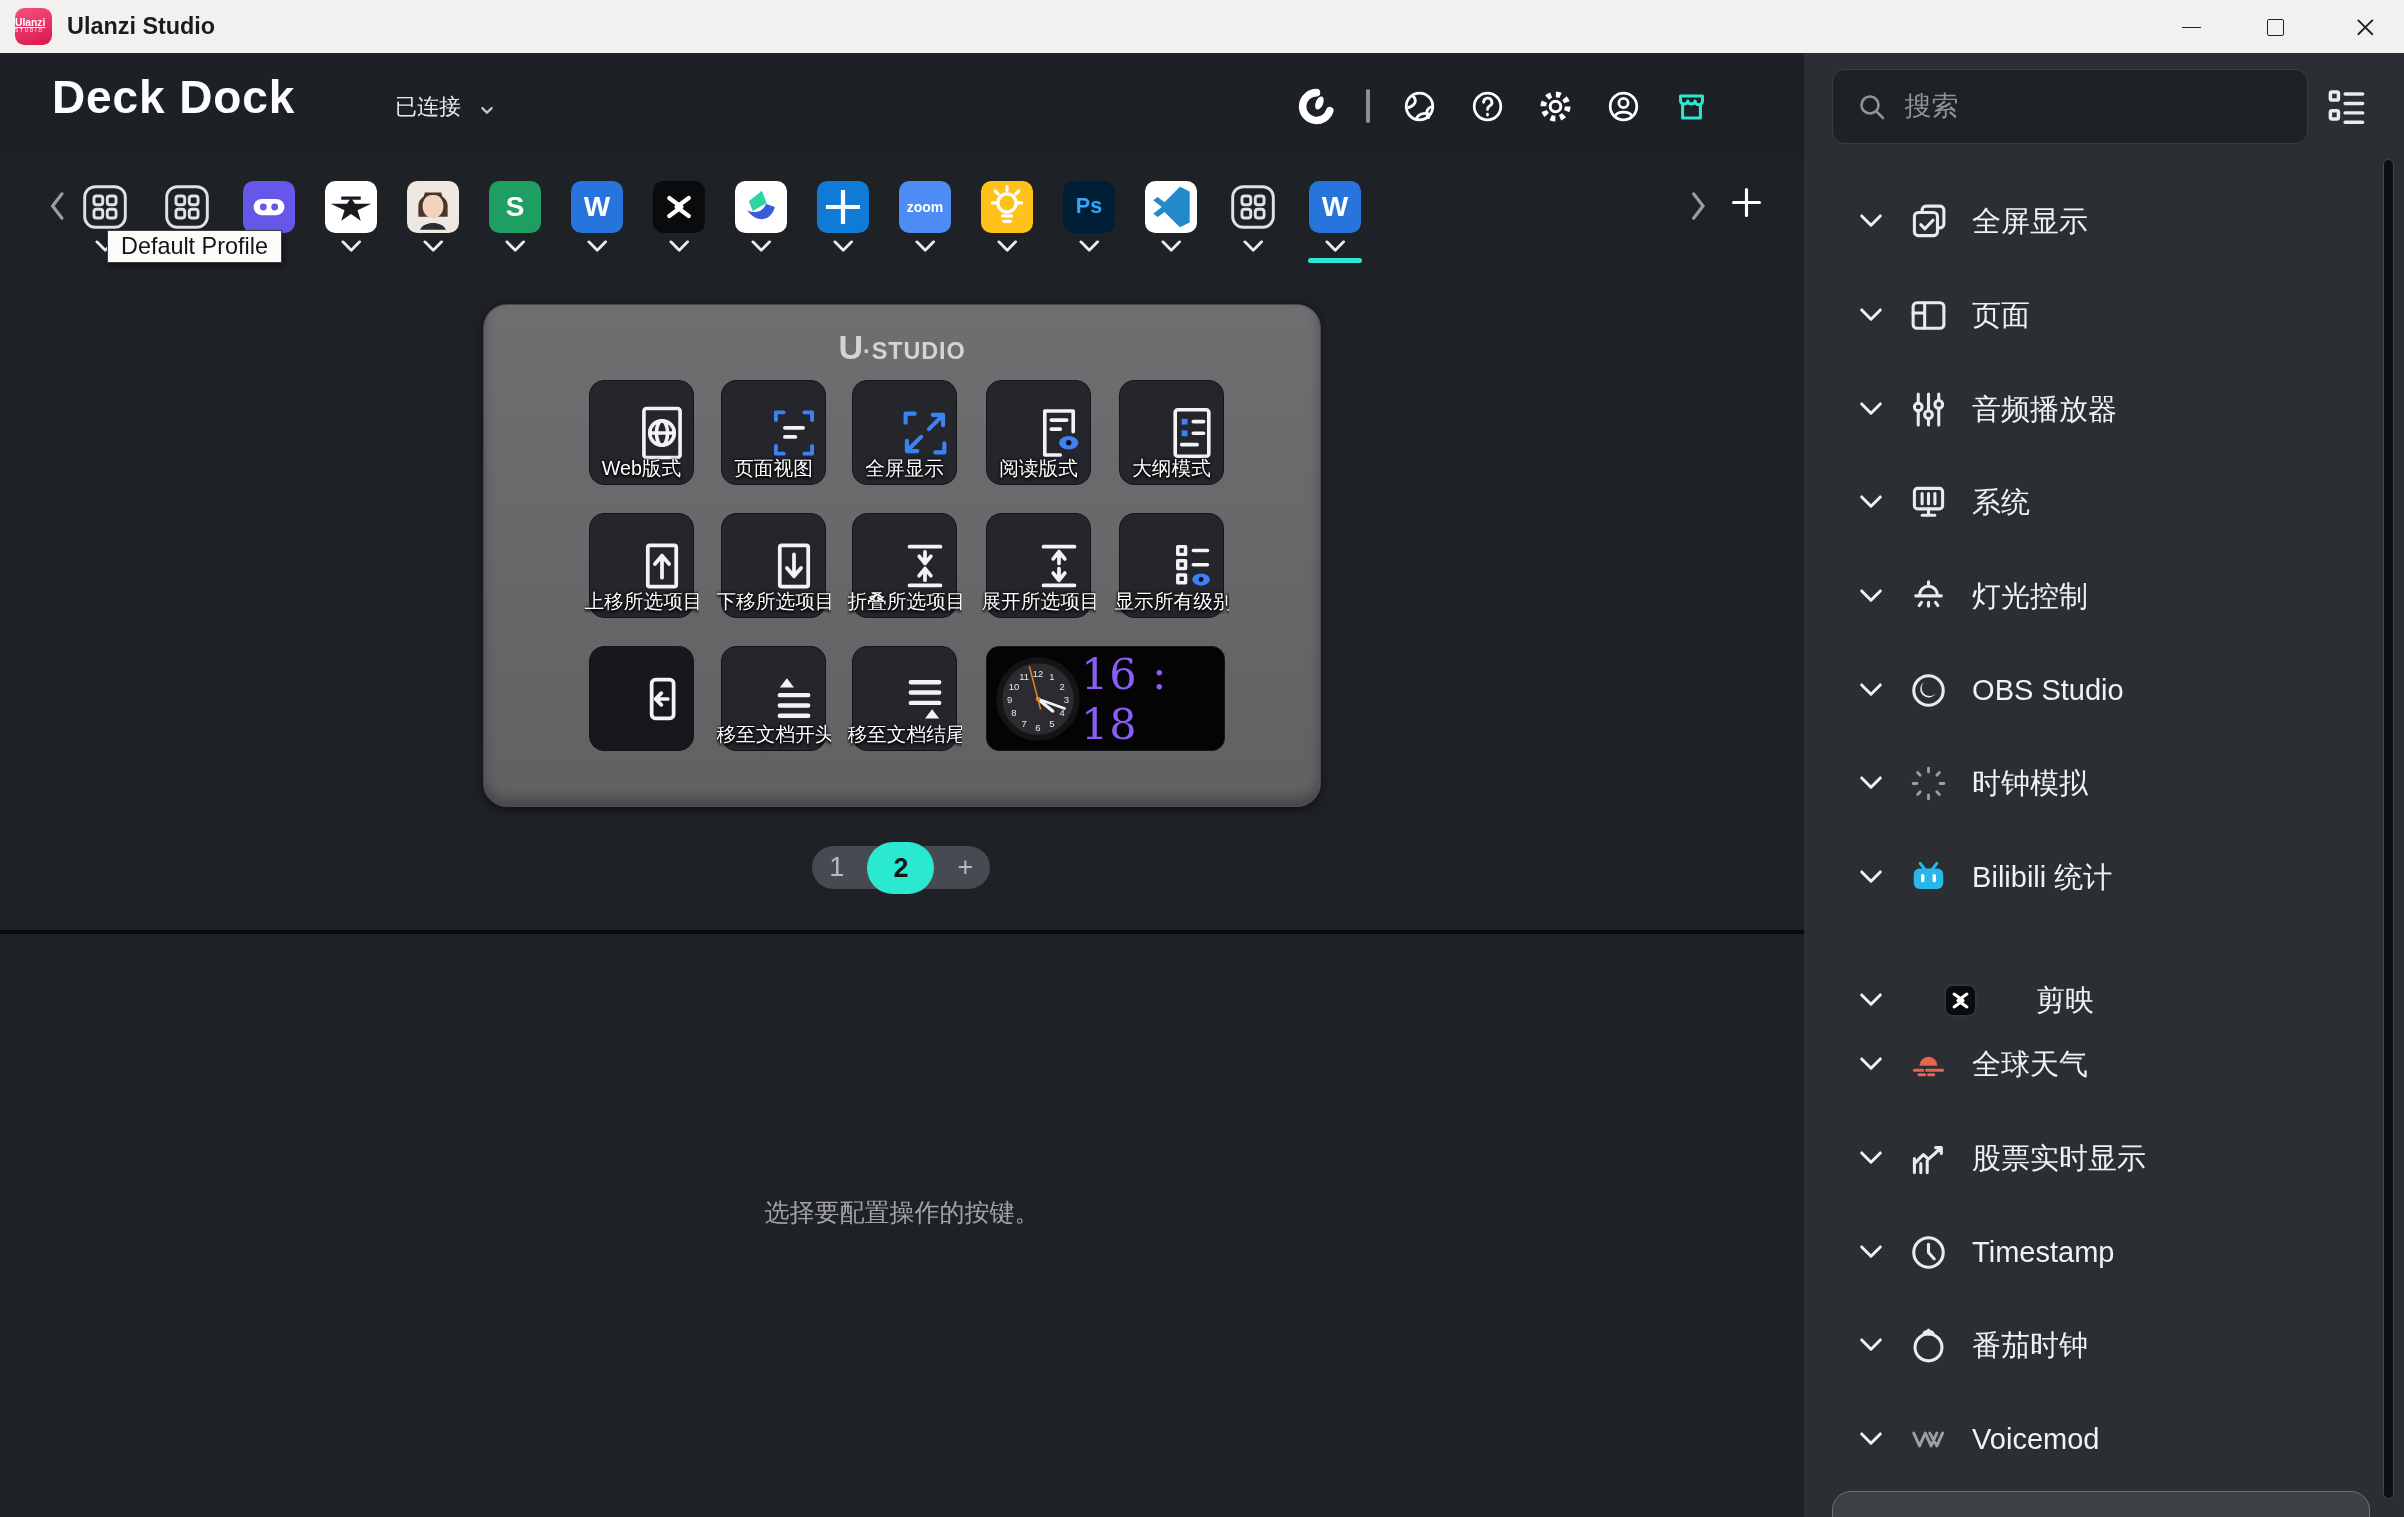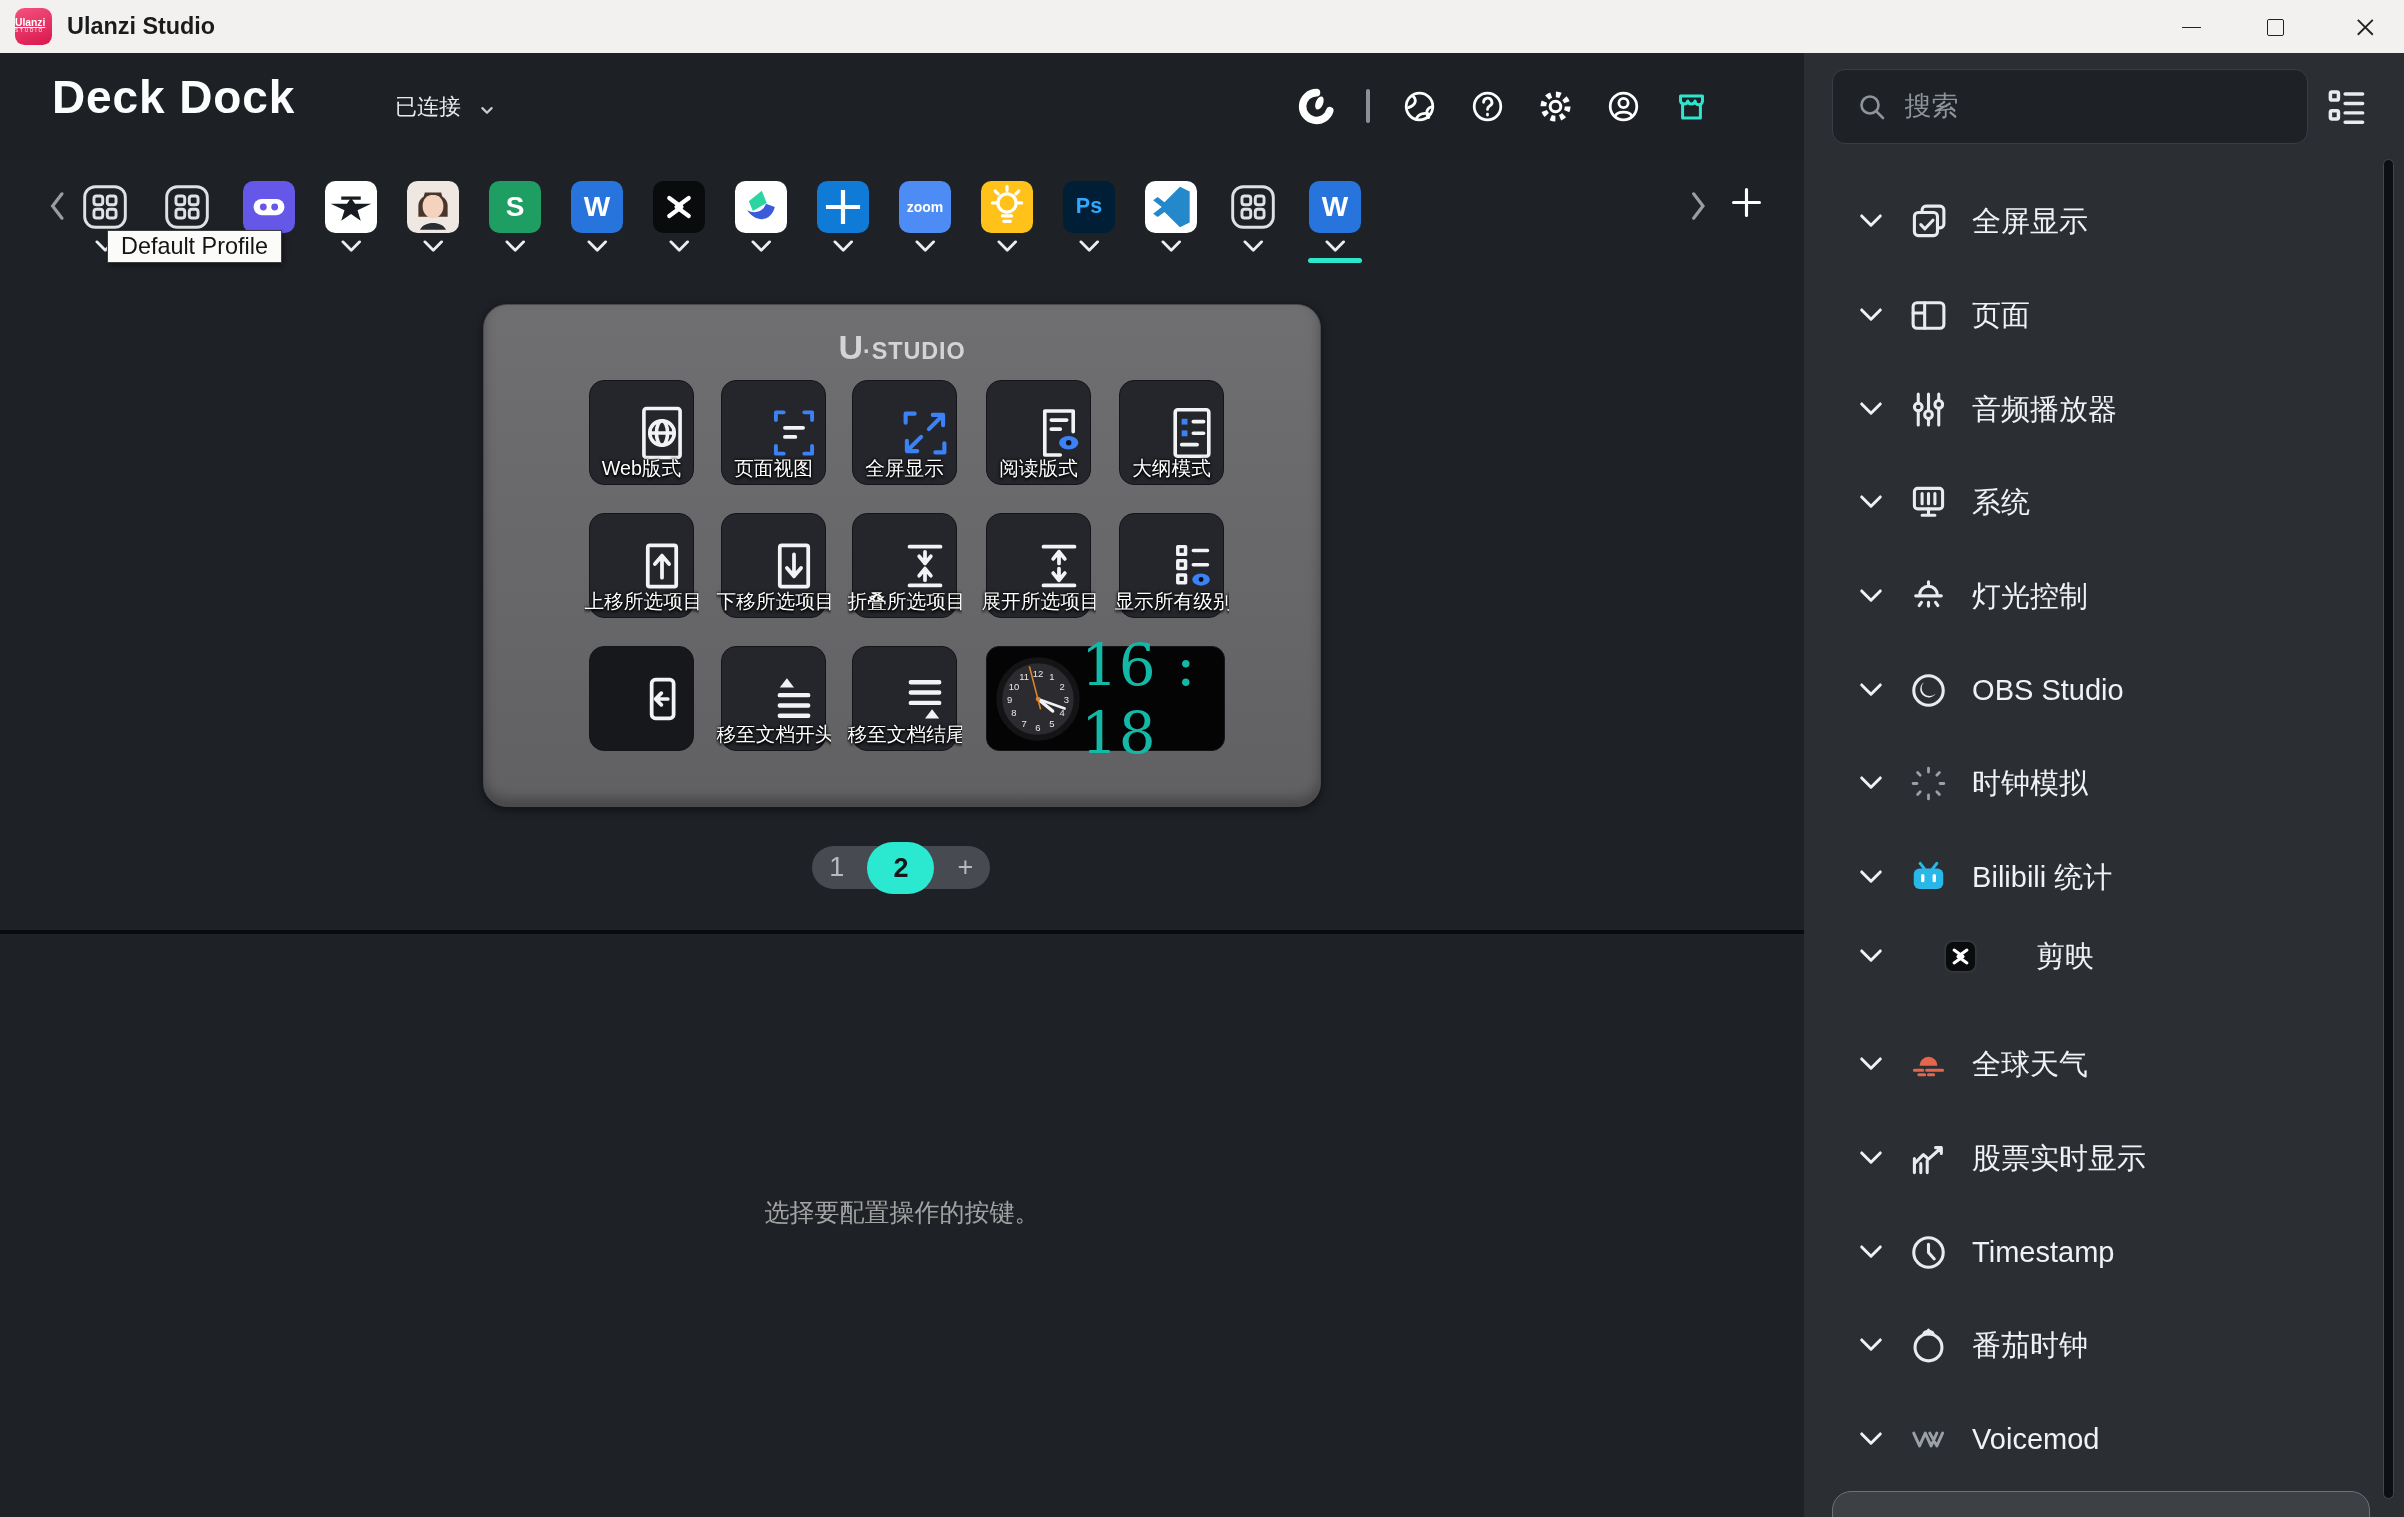--- a/index.html
+++ b/index.html
@@ -50,21 +50,21 @@
   .brand{position:absolute;left:0;top:22.5px;width:100%;text-align:center;color:#d3d4d6;}
   .brand .bu{font-size:34px;font-weight:bold;} .brand .bs{font-size:23.4px;font-weight:bold;letter-spacing:0.9px;}
   .dkey{position:absolute;width:105px;height:105px;border-radius:15px;background:#24262c;border:1.9px solid #141519;
         box-sizing:border-box;display:flex;align-items:center;justify-content:flex-end;}
   .dkey.dark{background:#17181c;}
   .dkey .lbl{position:absolute;left:-5.6px;right:-5.6px;bottom:1.9px;text-align:center;font-size:19.7px;color:#fff;
         white-space:nowrap;overflow:hidden;text-shadow:0 0 3.7px #000,0 1.9px 2.8px #000,0 0 1.9px #000;}
   .clockkey{position:absolute;left:502px;top:341px;width:239px;height:105px;border-radius:13px;background:#040404;
         border:1.9px solid #141519;box-sizing:border-box;}
   .clockkey .digital{position:absolute;left:94px;right:3.7px;top:0;bottom:0;display:flex;align-items:center;justify-content:center;
-        font-family:"DejaVu Serif",serif;font-size:58px;color:#14b8a6;letter-spacing:0.9px;}
+        font-family:"DejaVu Serif",serif;font-size:43px;color:#8b5cf6;letter-spacing:0.9px;}
 
   
   .pagebar{position:absolute;left:812px;top:846px;width:178px;height:43px;border-radius:22.5px;background:#474a50;
            display:flex;align-items:center;justify-content:space-around;}
   .pagebar .pg{font-size:27px;color:#b7bac0;min-width:37px;text-align:center;}
   .pagebar .pg.active{background:#2be9d1;color:#15171a;font-weight:bold;border-radius:26px;
            width:67px;height:52px;line-height:52px;margin-top:0;transform:translateY(0);}
 
   .hsep{position:absolute;left:0;top:930px;width:1804px;height:3.7px;background:#0a0b0d;}
   .hint{position:absolute;left:0;top:1196px;width:1804px;text-align:center;font-size:25px;color:#a3a3a3;}
@@ -735,21 +735,21 @@
           </div>
           <div class="cat-icon">
             <svg width="41" height="41" viewBox="0 0 32 32">
               <path d="M9.5 5l3.5 4.5M22.5 5L19 9.5" stroke="#29b7e8" stroke-width="2.4" stroke-linecap="round" fill="none"></path>
               <rect x="4.5" y="9" width="23" height="16" rx="4.5" fill="#29b7e8"></rect>
               <path d="M11.5 14.5v4M20.5 14.5v4" stroke="#fff" stroke-width="2.6" stroke-linecap="round"></path>
             </svg>
           </div>
           <div class="cat-label">Bilibili 统计</div>
         </div>
-        <div class="cat-row" style="top: 866px; gap: 32px;">
+        <div class="cat-row" style="top: 910px; gap: 32px;">
           <div class="cat-chev">
             <svg width="26" height="17" viewBox="0 0 28 18">
               <path d="M4 3l10 10L24 3" stroke="#f0f2f4" stroke-width="3.2" fill="none" stroke-linecap="round" stroke-linejoin="round"></path>
             </svg>
           </div>
           <div class="cat-icon">
             <svg width="41" height="41" viewBox="0 0 32 32">
               <rect x="4" y="4" width="24" height="24" rx="6" fill="#0a0b0d" stroke="#34373c" stroke-width="1.4"></rect>
               <g fill="none" stroke="#fff" stroke-width="2.4" stroke-linecap="round" stroke-linejoin="round">
                 <path d="M11 11l7 5-7 5M21 11l-7 5 7 5"></path>

